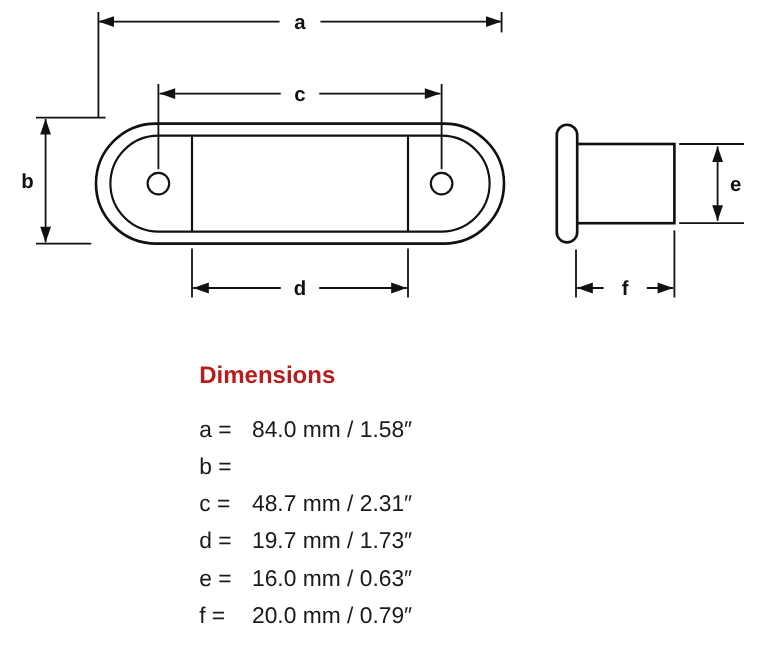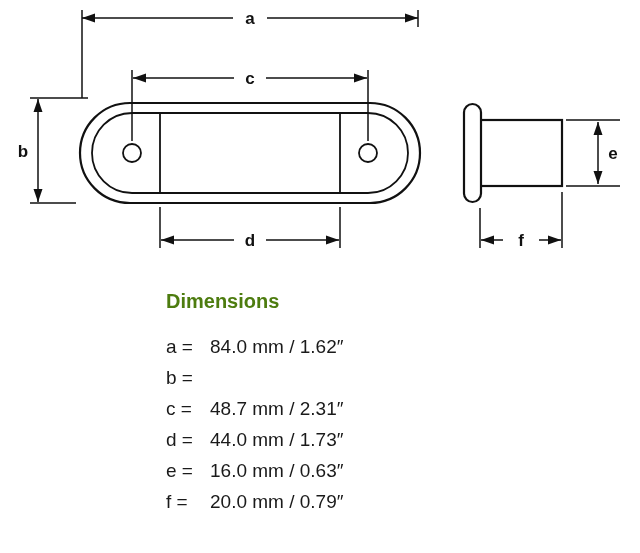--- a/index.html
+++ b/index.html
@@ -6,21 +6,21 @@
   .page {
     position:relative; width:640px; height:553px; background:#ffffff;
     font-family:"Liberation Sans", sans-serif; color:#1a1a1a; overflow:hidden;
   }
   .drawing { position:absolute; top:0; left:0; }
   svg text {
     font-family:"Liberation Sans", sans-serif;
     font-size:17px; font-weight:bold; fill:#111111;
   }
   .dims { position:absolute; left:166px; top:286px; }
-  .dims-title { font-size:20px; font-weight:bold; margin:4px 0 18px 0; color:#4d7c0f; }
+  .dims-title { font-size:20px; font-weight:bold; margin:16px 0 18px 0; color:#b91c1c; }
   .dim-row { display:flex; font-size:19px; line-height:31px; color:#1a1a1a; }
   .dim-label { width:44px; }
   .dim-value { white-space:pre; }
 </style>
 </head>
 <body>
 
 <div class="page">
 
   <svg class="drawing" width="640" height="272" viewBox="0 0 640 272" aria-hidden="false">
@@ -99,32 +99,32 @@
     <text x="250" y="246" text-anchor="middle">d</text>
     <text x="613" y="159" text-anchor="middle">e</text>
     <text x="521" y="246" text-anchor="middle">f</text>
   </svg>
 
   <div class="dims">
     <h2 class="dims-title">Dimensions</h2>
 
     <div class="dim-row">
       <span class="dim-label">a =</span>
-      <span class="dim-value">84.0 mm / 1.62″</span>
+      <span class="dim-value">84.0 mm / 1.58″</span>
     </div>
     <div class="dim-row">
       <span class="dim-label">b =</span>
     </div>
     <div class="dim-row">
       <span class="dim-label">c =</span>
       <span class="dim-value">48.7 mm / 2.31″</span>
     </div>
     <div class="dim-row">
       <span class="dim-label">d =</span>
-      <span class="dim-value">44.0 mm / 1.73″</span>
+      <span class="dim-value">19.7 mm / 1.73″</span>
     </div>
     <div class="dim-row">
       <span class="dim-label">e =</span>
       <span class="dim-value">16.0 mm / 0.63″</span>
     </div>
     <div class="dim-row">
       <span class="dim-label">f =</span>
       <span class="dim-value">20.0 mm / 0.79″</span>
     </div>
   </div>

